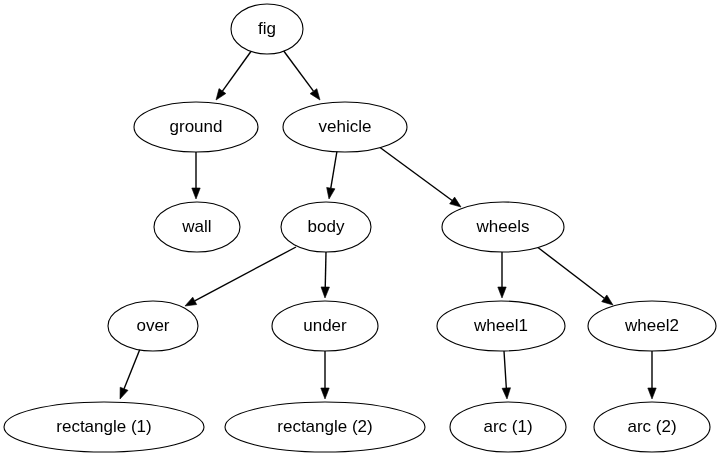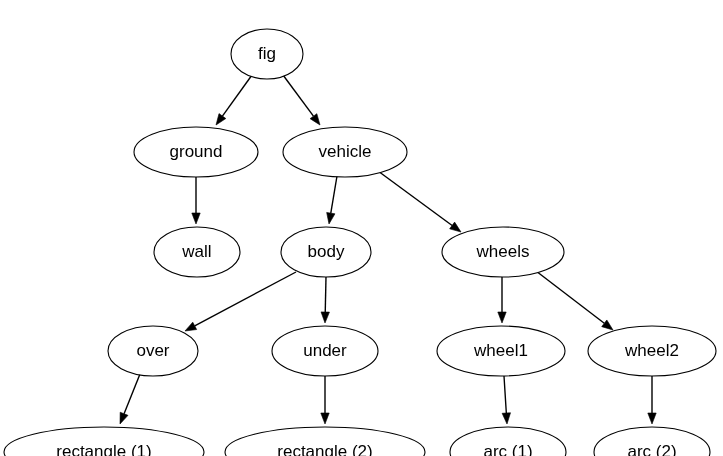--- a/index.html
+++ b/index.html
@@ -12,21 +12,20 @@
     width: 723px;
     height: 456px;
     overflow: hidden;
     font-family: "Liberation Sans", sans-serif;
   }
   #graph-canvas {
     position: relative;
     width: 723px;
     height: 392px;
     background: #ffffff;
-    margin-top: 25px;
   }
   #graph-svg {
     position: absolute;
     top: 0;
     left: 0;
     width: 723px;
     height: 456px;
     display: block;
   }
   .node-ellipse {

